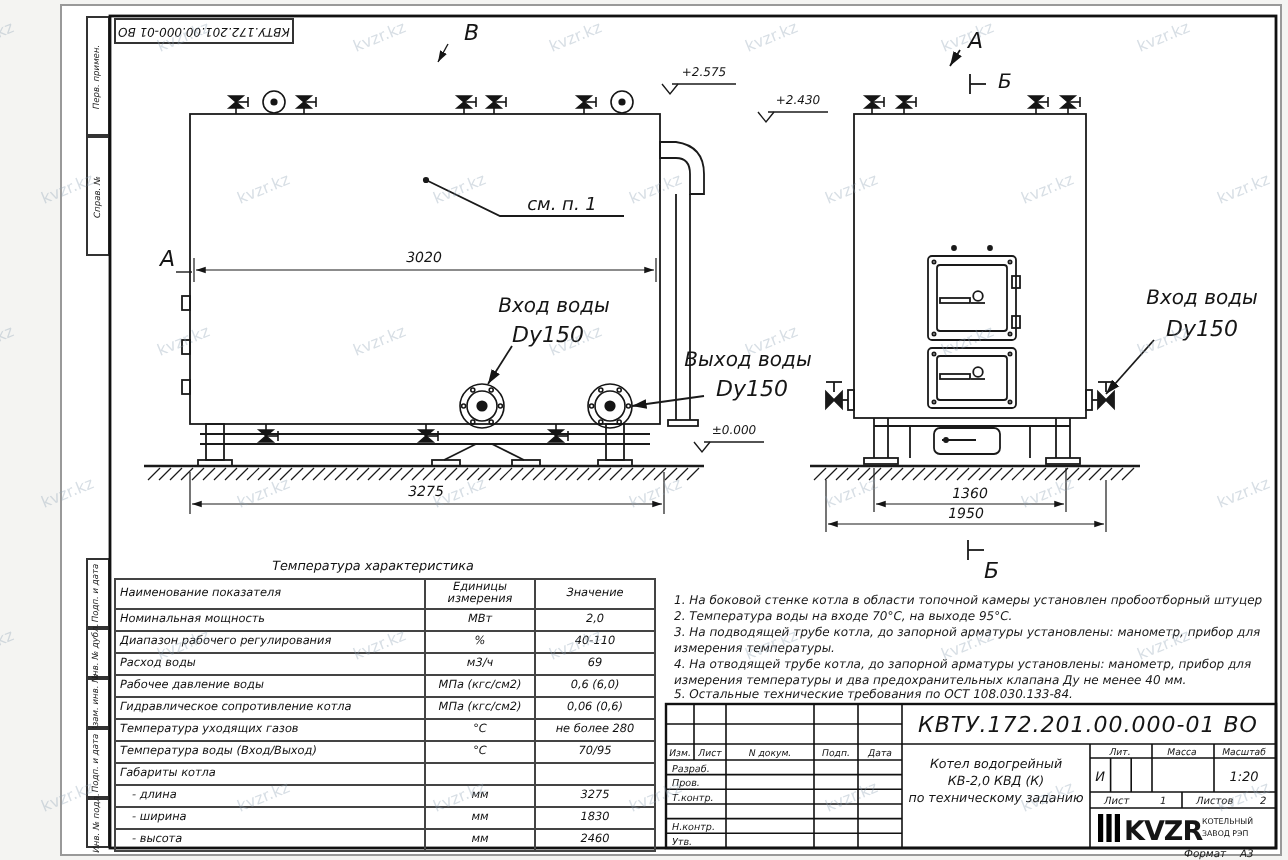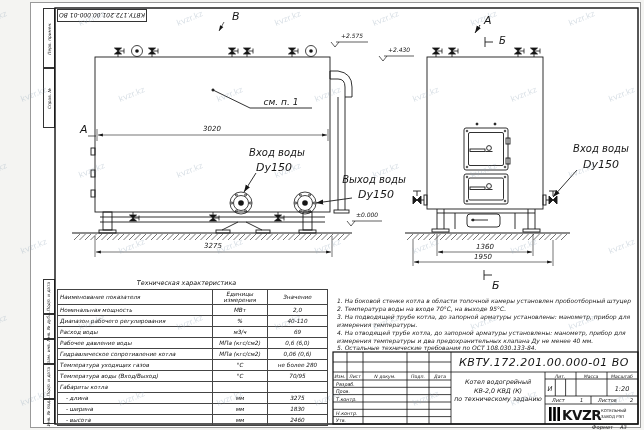--- a/index.html
+++ b/index.html
@@ -415,21 +415,21 @@
         <text x="562" y="420" font-size="13.5" font-weight="bold" letter-spacing="-0.5">KVZR</text>
         <text x="601" y="412" font-size="3.9">КОТЕЛЬНЫЙ</text>
         <text x="601" y="418" font-size="3.9">ЗАВОД РЭП</text>
       </g>
       <text class="it" x="592" y="428.5" font-size="5.2">Формат</text>
       <text class="it" x="620" y="428.5" font-size="5.2">А3</text>
     </g>
   </svg>
 
   <div id="tech">
-    <div class="ttl">Техническая характеристика</div>
+    <div class="ttl">Температура характеристика</div>
     <table>
       <thead>
         <tr>
           <th class="c-name">Наименование показателя</th>
           <th class="c-unit">Единицы измерения</th>
           <th class="c-val">Значение</th>
         </tr>
       </thead>
       <tbody id="tech-rows">
           <tr>

